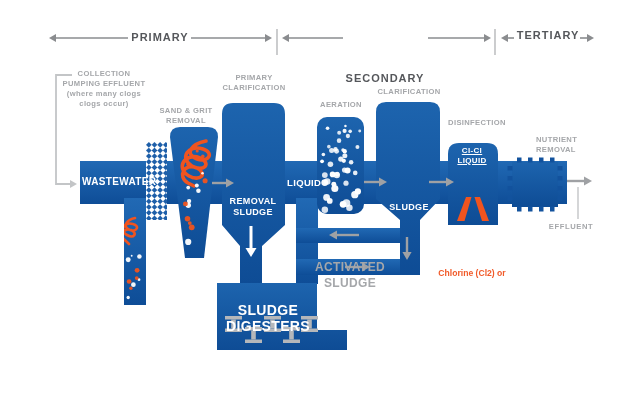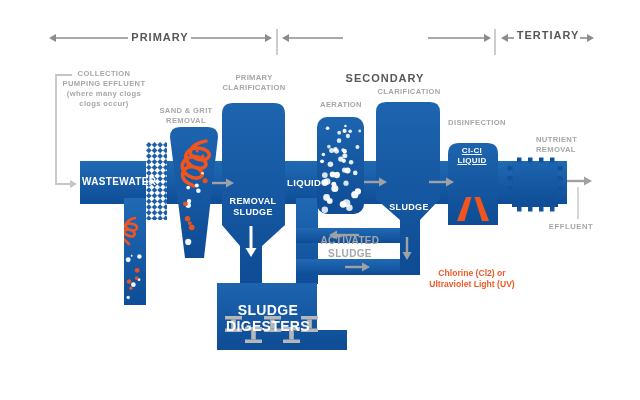--- a/index.html
+++ b/index.html
@@ -253,24 +253,23 @@
     <span class="ln">CLARIFICATION</span>
   </div>
   <div class="lb gl" style="left:306px;top:100px;width:70px;">AERATION</div>
   <div class="lb gl" style="left:370px;top:87px;width:78px;">CLARIFICATION</div>
   <div class="lb gl" style="left:440px;top:118px;width:74px;">DISINFECTION</div>
   <div class="lb gl left" style="left:536px;top:135px;width:60px;">
     <span class="ln">NUTRIENT</span>
     <span class="ln">REMOVAL</span>
   </div>
   <div class="lb gl" style="left:541px;top:222px;width:60px;letter-spacing:.6px;">EFFLUENT</div>
-  <div class="lb gl" style="left:303px;top:234px;width:94px;font-size:10px;">ACTIVATED SLUDGE</div>
+  <div class="lb gl" style="left:303px;top:260px;width:94px;font-size:12px;">ACTIVATED SLUDGE</div>
   <div class="lb ot" style="left:418px;top:228px;width:108px;margin-top:40px;">
     <span class="ln">Chlorine (Cl2) or</span>
-    <span class="ln">Ultraviolet Light (UV)</span>
   </div>
 
   <div class="lb wt" style="left:82px;top:176px;width:90px;font-size:10px;text-align:left;">WASTEWATER</div>
   <div class="lb wt" style="left:287px;top:176.5px;width:40px;font-size:9.5px;text-align:left;">LIQUID</div>
   <div class="lb wt" style="left:223px;top:196px;width:60px;font-size:9px;line-height:1.25;">
     <span class="ln">REMOVAL</span>
     <span class="ln">SLUDGE</span>
   </div>
   <div class="lb wt" style="left:380px;top:202px;width:58px;font-size:9px;">SLUDGE</div>
   <div class="lb wt" style="left:446px;top:146px;width:52px;font-size:8px;line-height:1.2;text-decoration:underline;">

